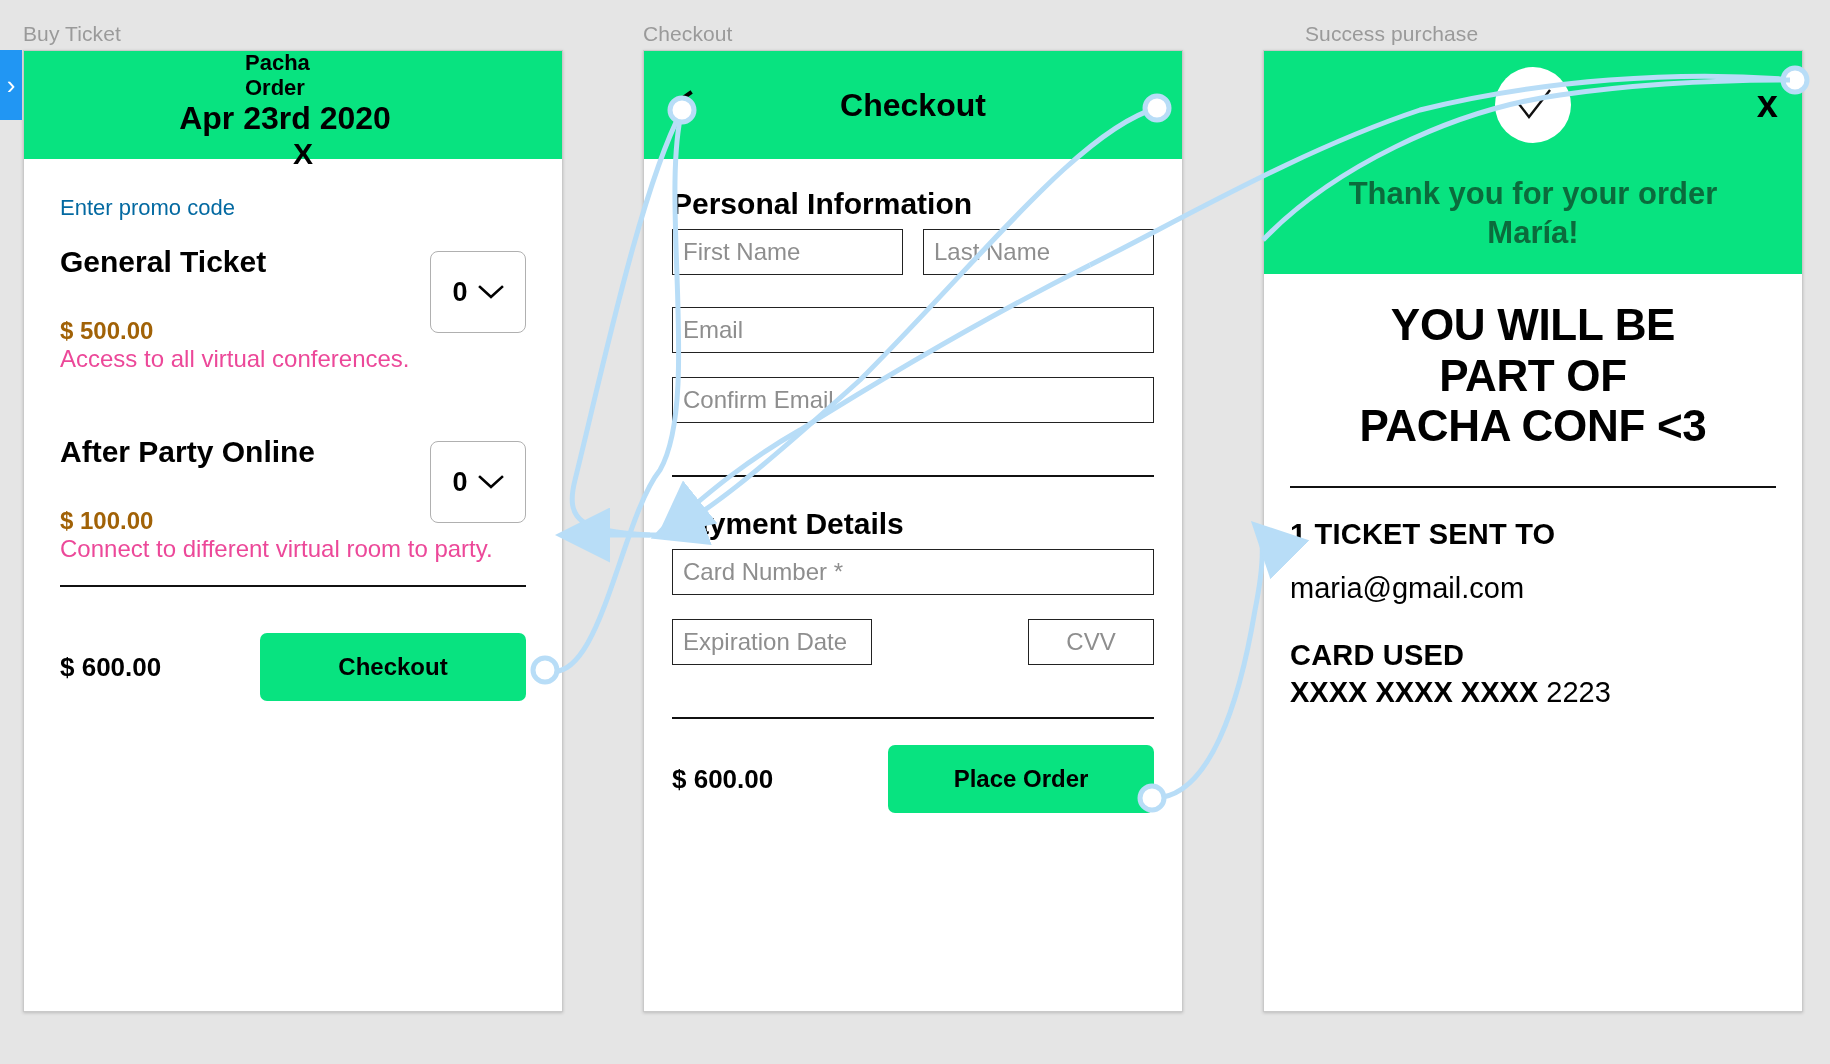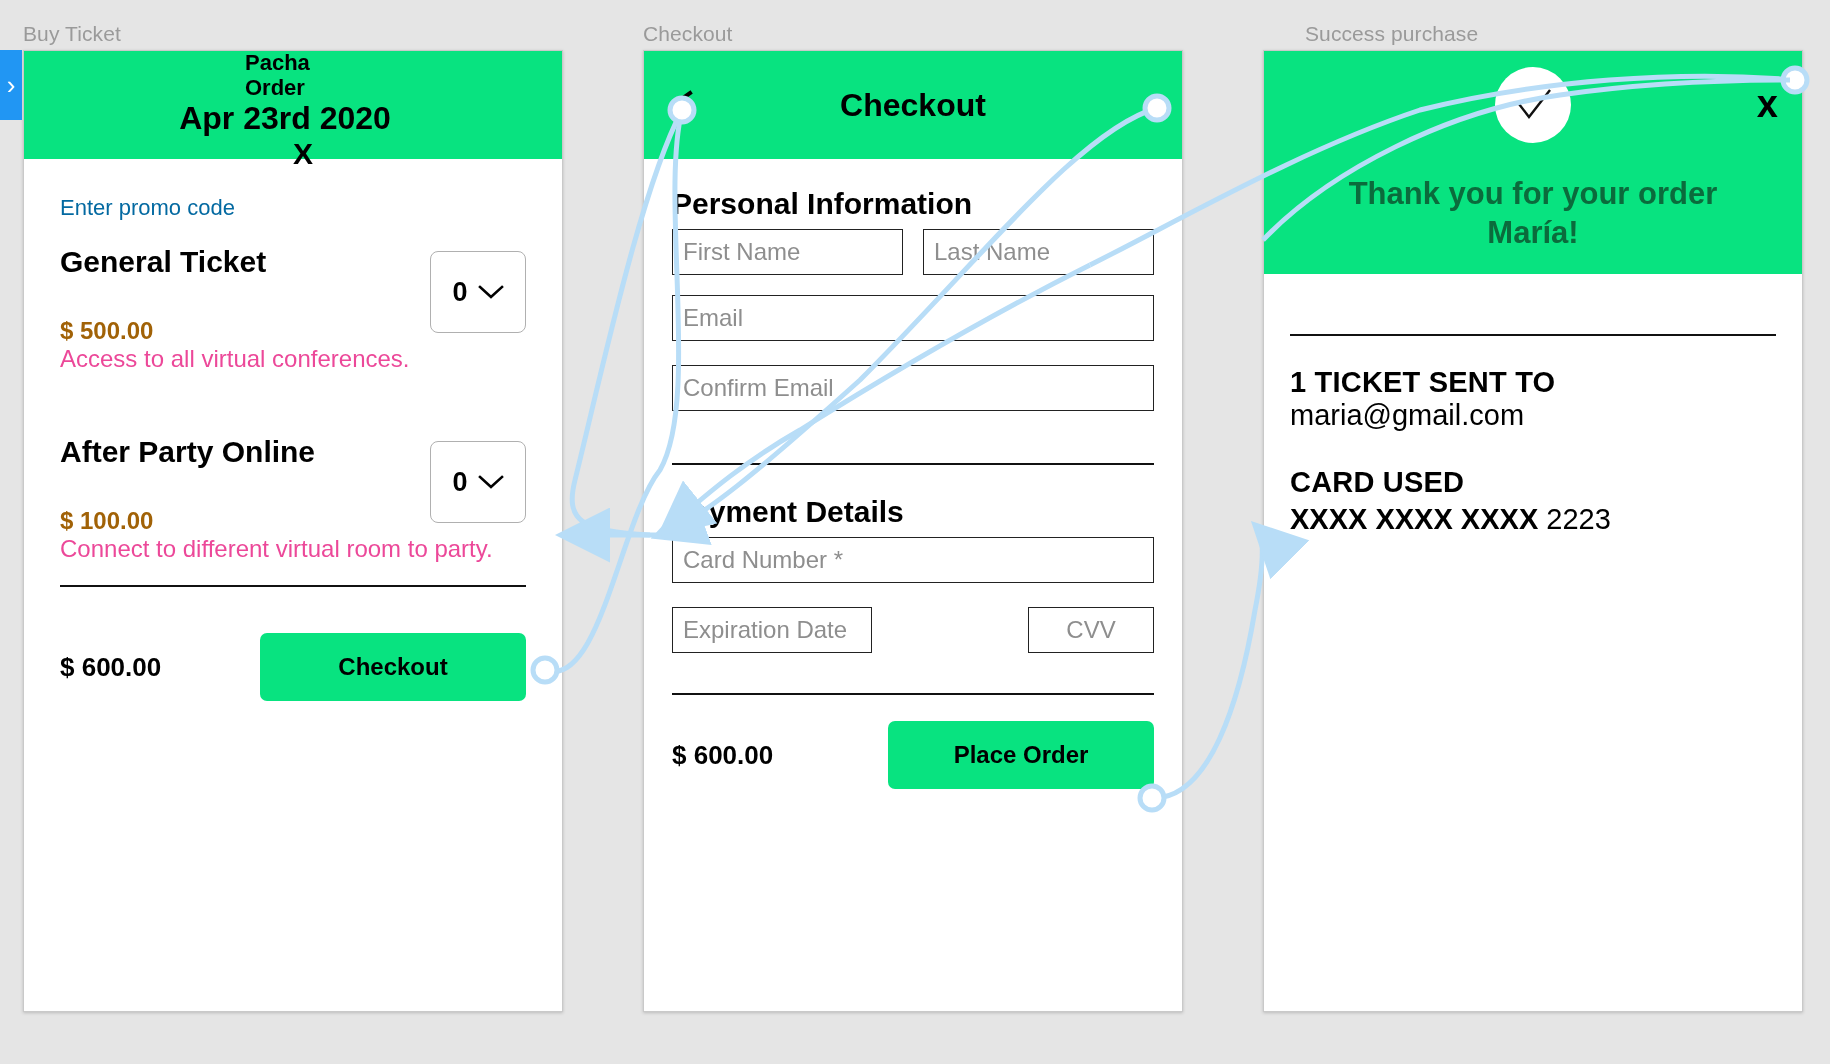--- a/index.html
+++ b/index.html
@@ -138,40 +138,40 @@
     border: 1.6px solid #222; border-radius: 0;
     background: #fff;
     font-family: "Liberation Sans", sans-serif;
     font-size: 24px; color: #000;
     padding: 0 10px;
     margin-bottom: 24px;
     outline: none;
   }
   .field::placeholder { color: #8e8e8e; }
   .field-row { display: flex; gap: 20px; }
-  .field-row .field { margin-bottom: 20px; }
+  .field-row .field { margin-bottom: 32px; }
   .f-first { flex: 1; }
   .f-last  { flex: 1; }
   .f-exp   { width: 200px; flex: none; }
   .f-cvv   { width: 126px; flex: none; margin-left: auto; text-align: center; }
   .f-cvv::placeholder { text-align: center; }
   .sect-rule { height: 2px; background: #111; margin: 20px 0 26px 0; }
   .sect-rule.pre { margin: 28px 0 30px 0; }
   .total-row2 { display: flex; align-items: center; margin-top: 8px; }
 
   
   .body3 { padding: 26px 26px 0 26px; }
   .big-msg {
     font-size: 44px; font-weight: bold; color: #000;
     text-align: center; line-height: 1.15;
     letter-spacing: -.3px;
   }
   .rule3 { height: 2px; background: #111; margin: 34px 0 30px 0; }
   .lbl-bold { font-size: 29px; font-weight: bold; color: #000; letter-spacing: .2px; }
-  .lbl-norm { font-size: 29px; color: #000; margin-top: 0; }
+  .lbl-norm { font-size: 29px; color: #000; margin-top: 21px; }
   .gap3 { height: 34px; }
   .card-line { font-size: 29px; color: #000; margin-top: 4px; }
   .card-line b { font-weight: bold; }
 
   
   .connectors {
     position: absolute; left: 0; top: 0;
     width: 1830px; height: 1064px;
     pointer-events: none;
     z-index: 20;
@@ -289,20 +289,25 @@
           <polyline points="11,24 21,37 42,10" fill="none" stroke="#111" stroke-width="2.4" stroke-linecap="butt" stroke-linejoin="miter"></polyline>
         </svg>
       </div>
       <div class="thanks">
         <div>Thank you for your order</div>
         <div>María!</div>
       </div>
     </div>
 
     <div class="body3">
+      <div class="big-msg">
+        <div>YOU WILL BE</div>
+        <div>PART OF</div>
+        <div>PACHA CONF &lt;3</div>
+      </div>
 
       <div class="rule3"></div>
 
       <div class="lbl-bold">1 TICKET SENT TO</div>
       <div class="lbl-norm">maria@gmail.com</div>
 
       <div class="gap3"></div>
 
       <div class="lbl-bold">CARD USED</div>
       <div class="card-line">

